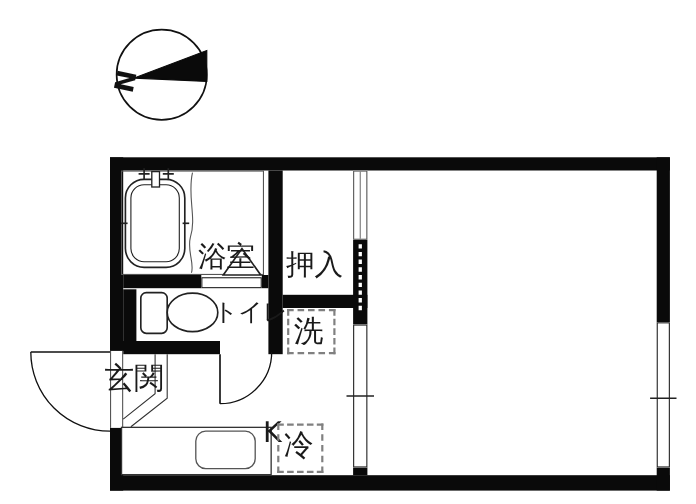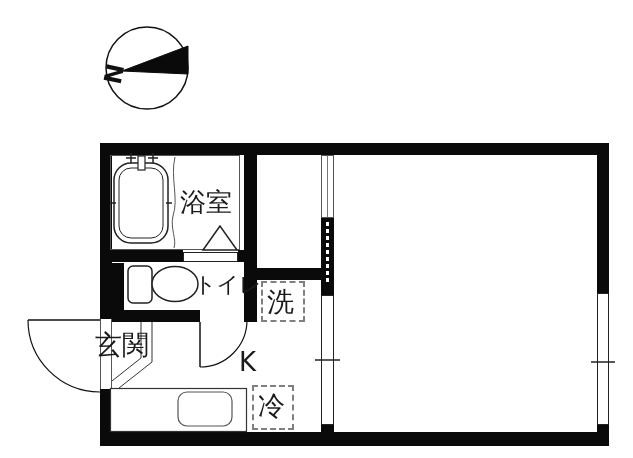--- a/index.html
+++ b/index.html
@@ -5,21 +5,21 @@
   html,body{margin:0;padding:0;background:#ffffff;}
   body{font-family:"DejaVu Sans","Liberation Sans",sans-serif;}
   #plan{position:relative;width:633px;height:458px;background:#ffffff;overflow:hidden;}
   .wall{position:absolute;background:#0a0a0a;}
   .opening{position:absolute;background:#ffffff;border-left:1.5px solid #555;border-right:1.5px solid #555;box-sizing:border-box;}
   .window{position:absolute;background:#ffffff;border:1.5px solid #222;box-sizing:border-box;}
   .fusuma{position:absolute;background:#ffffff;border:1px solid #555;box-sizing:border-box;}
   .threshold{position:absolute;background:#ffffff;border:1px solid #222;box-sizing:border-box;}
   .dashedbox{position:absolute;border:2px dashed #808080;box-sizing:border-box;background:transparent;}
   .lbl{position:absolute;color:#1a1a1a;white-space:nowrap;line-height:1;}
-  .k26{font-size:26px;}
+  .k26{font-size:26px;margin-top:32px;}
   .k24{font-size:22px;}
   .k27{font-size:27px;}
   svg.overlay{position:absolute;left:0;top:0;pointer-events:none;}
 </style>
 </head>
 <body>
 
 <div id="plan">
 
   <div class="wall" style="left:100px;top:143px;width:509px;height:12px;"></div>
@@ -96,20 +96,21 @@
 
     <line x1="327.5" y1="222" x2="327.5" y2="282" stroke="#fff" stroke-width="3" stroke-dasharray="4 3"></line>
 
     <line x1="327.5" y1="156" x2="327.5" y2="217" stroke="#777" stroke-width="1"></line>
 
     <line x1="315" y1="360" x2="340" y2="360" stroke="#222" stroke-width="1.5"></line>
     <line x1="591" y1="362" x2="615" y2="362" stroke="#222" stroke-width="1.5"></line>
   </svg>
 
   <div class="lbl k26" style="left:180px;top:189px;">浴室</div>
+  <div class="lbl k26" style="left:260px;top:196px;">押入</div>
   <div class="lbl k24" style="left:194px;top:274px;">トイレ</div>
   <div class="lbl k27" style="left:95px;top:331px;">玄関</div>
   <div class="lbl k27" style="left:267px;top:288px;">洗</div>
   <div class="lbl k26" style="left:239px;top:349px;">K</div>
   <div class="lbl k27" style="left:258px;top:392px;">冷</div>
 
   <div class="dashedbox" style="left:261px;top:281px;width:44px;height:41px;"></div>
   <div class="dashedbox" style="left:252px;top:385px;width:42px;height:45px;"></div>
 
 </div>

